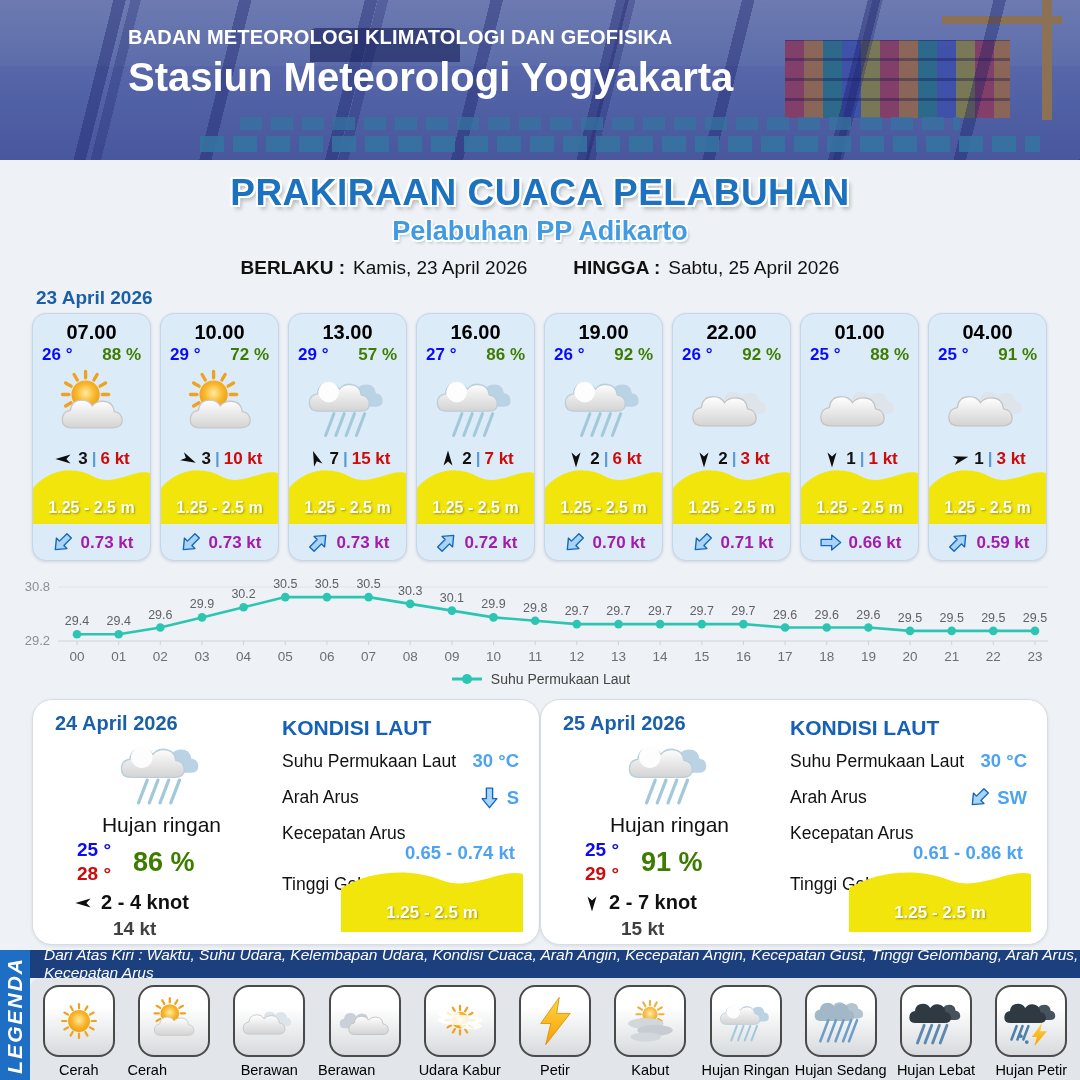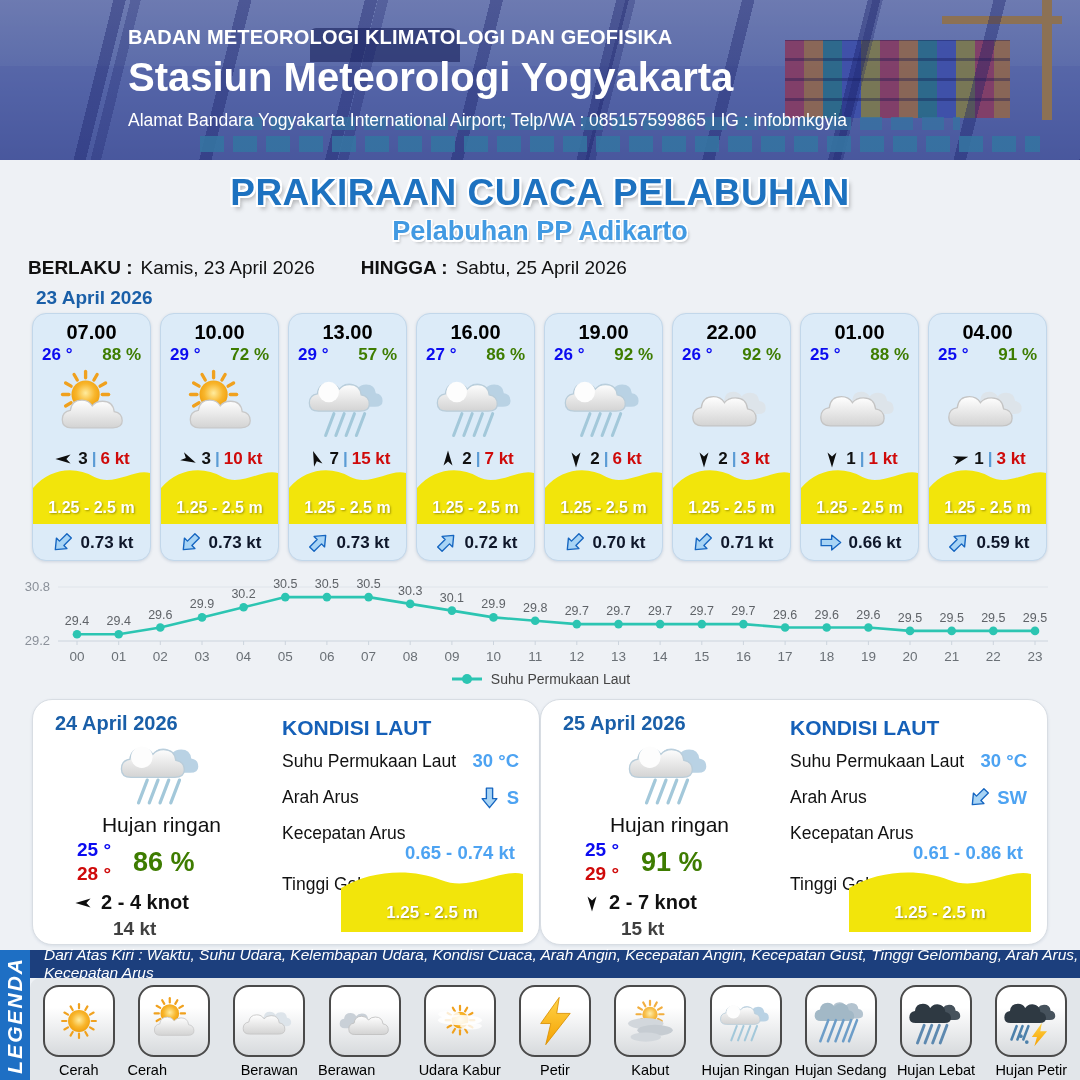--- a/index.html
+++ b/index.html
@@ -33,21 +33,21 @@
   .header-text{position:absolute;left:128px;top:26px;z-index:5;color:#fff;}
   .org{font-size:20px;font-weight:bold;letter-spacing:.2px;}
   .station{font-size:40px;font-weight:bold;margin-top:6px;}
   .address{font-size:17.5px;margin-top:10px;}
   
   .title-wrap{text-align:center;padding-top:12px;}
   .h1{font-size:37px;font-weight:bold;letter-spacing:.5px;color:#1d72c0;
     text-shadow:-2px -2px 0 #fff,2px -2px 0 #fff,-2px 2px 0 #fff,2px 2px 0 #fff,0 -2px 0 #fff,0 2px 0 #fff,-2px 0 0 #fff,2px 0 0 #fff,3px 4px 4px rgba(60,60,60,.35);}
   .h2{font-size:27px;font-weight:bold;color:#429ae2;margin-top:2px;
     text-shadow:-1.5px -1.5px 0 #fff,1.5px -1.5px 0 #fff,-1.5px 1.5px 0 #fff,1.5px 1.5px 0 #fff,2px 3px 3px rgba(60,60,60,.3);}
-  .validity{display:flex;gap:46px;font-size:19px;margin-top:10px;padding-left:28px;}
+  .validity{display:flex;justify-content:center;gap:46px;font-size:19px;margin-top:10px;}
   .validity b{font-weight:bold;}
   .validity .vv{margin-left:8px;}
   
   .fdate{margin:8px 0 4px 36px;font-size:19px;font-weight:bold;color:#1a5fa8;}
   #cards-row{display:flex;gap:9px;margin:0 32px;}
   .fcard{width:119px;height:248px;background:#dcebf8;border:1px solid #c2d7ea;border-radius:14px;
     display:flex;flex-direction:column;align-items:center;position:relative;overflow:hidden;
     box-shadow:0 1px 3px rgba(60,90,130,.18);box-sizing:border-box;}
   .ftime{font-size:20px;font-weight:bold;margin-top:7px;color:#000;}
   .fth{width:100%;display:flex;justify-content:space-between;padding:1px 9px 0;box-sizing:border-box;
@@ -55,21 +55,21 @@
   .ftemp{color:#0b0bf0;} .fhum{color:#3e7c00;}
   .ficon{width:82px;height:82px;margin-top:0px;}
   .fwind{display:flex;align-items:center;gap:3px;font-size:17px;font-weight:bold;margin-top:1px;z-index:2;}
   .fsep{color:#5b9bd5;margin:0 1px;}
   .fgust{color:#cf0a0a;}
   .fwave{position:absolute;bottom:36px;left:0;right:0;height:64px;z-index:1;}
   .wave-svg{position:absolute;inset:0;width:100%;height:100%;}
   .wave-text{position:absolute;bottom:7px;width:100%;text-align:center;color:#fff;font-weight:bold;
     font-size:16px;text-shadow:1px 1px 2px rgba(140,130,0,.8);}
   .fcur{position:absolute;bottom:5px;left:0;right:0;display:flex;justify-content:center;align-items:center;
-    gap:6px;font-weight:bold;font-size:17px;color:#0f172a;}
+    gap:6px;font-weight:bold;font-size:17px;color:#a21caf;}
   .arrow-dart{width:22px;height:22px;display:inline-flex;}
   .arrow-cur{width:25px;height:25px;display:inline-flex;}
   .arrow-dart svg,.arrow-cur svg{width:100%;height:100%;}
   
   .chart-wrap{margin-top:6px;}
   #chart-svg text{font-family:"Liberation Sans", sans-serif;}
   .chart-legend{display:flex;justify-content:center;align-items:center;gap:7px;font-size:14px;color:#444;margin-top:0px;}
   
   .daily-row{display:flex;margin:12px 32px 0;}
   .daily-card{flex:1;height:246px;background:#fff;border:1px solid #d8dde3;border-radius:20px;
@@ -140,21 +140,20 @@
   <div class="hx hx-crane"></div>
   <div class="hx hx-crane2"></div>
   <div class="hx hx-glass"></div>
   <div class="hx hx-glass2"></div>
   <div class="hx hx-seats"></div>
   <div class="hx hx-seats2"></div>
   <div class="hx hx-overlay"></div>
   <div class="header-text">
     <div class="org">BADAN METEOROLOGI KLIMATOLOGI DAN GEOFISIKA</div>
     <div class="station">Stasiun Meteorologi Yogyakarta</div>
-    <div class="address">Alamat Bandara Yogyakarta International Airport; Telp/WA : 085157599865 I IG : infobmkgyia</div>
   </div>
 </div>
 
 <div class="title-wrap">
   <div class="h1">PRAKIRAAN CUACA PELABUHAN</div>
   <div class="h2">Pelabuhan PP Adikarto</div>
   <div class="validity">
     <span><b>BERLAKU :</b><span class="vv">Kamis, 23 April 2026</span></span>
     <span><b>HINGGA :</b><span class="vv">Sabtu, 25 April 2026</span></span>
   </div>

